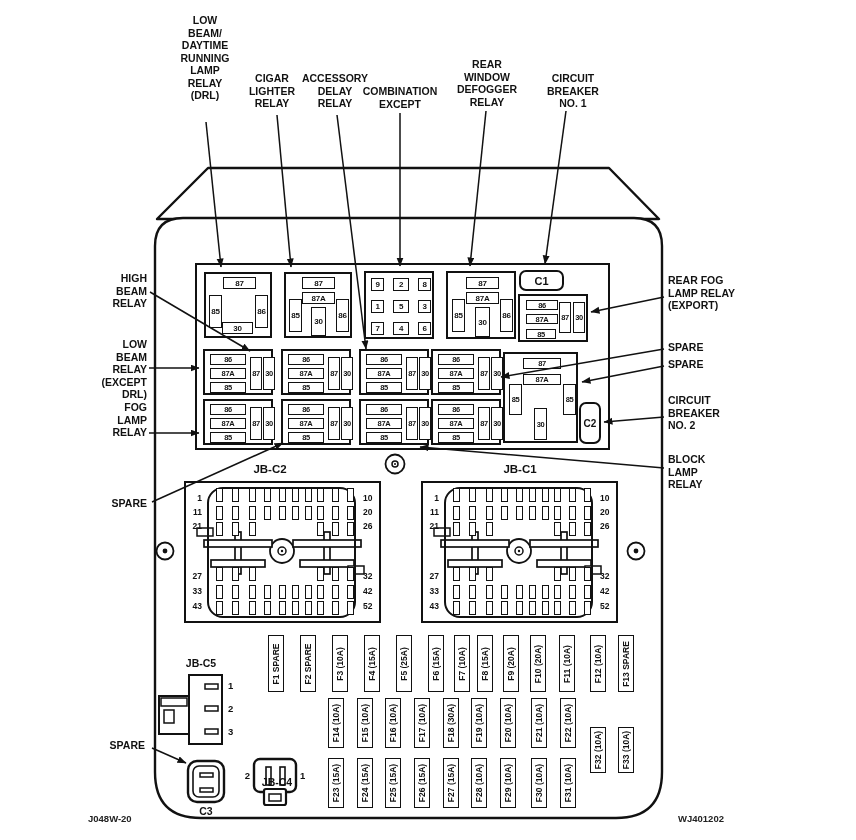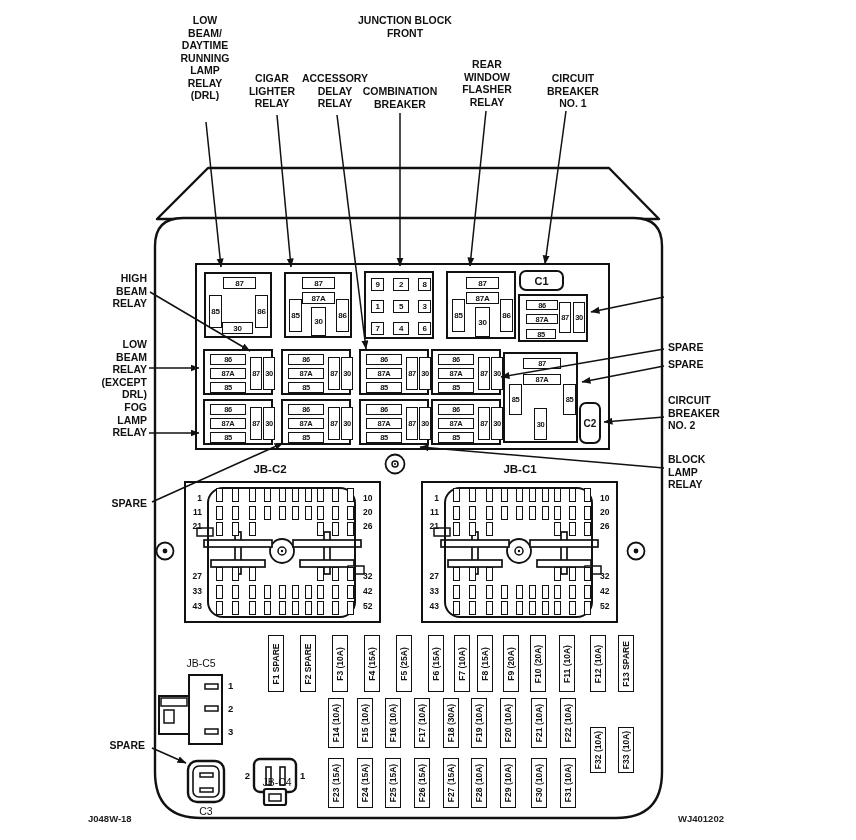--- a/index.html
+++ b/index.html
@@ -15,21 +15,21 @@
       justify-content:center;font-weight:bold;font-size:7.5px;letter-spacing:-0.3px;background:#fff}
   .f8{font-size:8px}
   .round{position:absolute;border:2.2px solid #111;border-radius:7px;box-sizing:border-box;
          display:flex;align-items:center;justify-content:center;font-weight:bold;background:#fff}
   .fuse{position:absolute;border:1.8px solid #111;box-sizing:border-box;background:#fff;
         display:flex;align-items:center;justify-content:center}
   .fuse span{transform:rotate(-90deg);white-space:nowrap;font-weight:bold;font-size:8.5px}
   .slot{position:absolute;border:1.5px solid #111;box-sizing:border-box;width:7px;height:14px;background:#fff}
   .num{position:absolute;font-weight:bold;font-size:8.5px;line-height:11px}
   .title{position:absolute;font-weight:bold;font-size:11.5px;text-align:center}
-  .small-title{position:absolute;font-weight:normal;font-size:10.5px;text-align:center}
+  .small-title{position:absolute;font-weight:bold;font-size:10.5px;text-align:center}
   .foot{position:absolute;font-weight:600;font-size:9.5px;color:#222}
 </style>
 </head>
 <body>
 
 <div id="stage">
 
   <svg id="base" width="856" height="840">
     <g fill="#fff" stroke="#111" stroke-width="2.4" stroke-linejoin="round">
       <path d="M208,168 H609 L659,219 H157 Z"></path>
@@ -97,69 +97,70 @@
 
     <g fill="#fff" stroke="#111">
       <rect x="254" y="759" width="42" height="33" rx="6" stroke-width="2.4"></rect>
       <rect x="264" y="789" width="22" height="16" rx="2" stroke-width="2.2"></rect>
       <rect x="269" y="794" width="12" height="7" stroke-width="1.5"></rect>
       <rect x="266" y="767" width="5" height="18" stroke-width="1.6"></rect>
       <rect x="280" y="767" width="5" height="18" stroke-width="1.6"></rect>
     </g>
   </svg>
 
-  <div class="lbl tc" style="left:330px;top:14px;width:150px">JUNCTION BLOCK
-FRONT</div>
   <div class="lbl tc" style="left:155px;top:14px;width:100px">LOW
 BEAM/
 DAYTIME
 RUNNING
 LAMP
 RELAY
 (DRL)</div>
   <div class="lbl tc" style="left:227px;top:72px;width:90px">CIGAR
 LIGHTER
 RELAY</div>
   <div class="lbl tc" style="left:285px;top:72px;width:100px">ACCESSORY
 DELAY
 RELAY</div>
   <div class="lbl tc" style="left:345px;top:85px;width:110px">COMBINATION
-BREAKER</div>
+EXCEPT</div>
   <div class="lbl tc" style="left:442px;top:58px;width:90px">REAR
 WINDOW
-FLASHER
+DEFOGGER
 RELAY</div>
   <div class="lbl tc" style="left:528px;top:72px;width:90px">CIRCUIT
 BREAKER
 NO. 1</div>
 
   <div class="lbl tr" style="left:57px;top:272px;width:90px">HIGH
 BEAM
 RELAY</div>
   <div class="lbl tr" style="left:57px;top:338px;width:90px">LOW
 BEAM
 RELAY
 (EXCEPT
 DRL)</div>
   <div class="lbl tr" style="left:57px;top:401px;width:90px">FOG
 LAMP
 RELAY</div>
   <div class="lbl tr" style="left:57px;top:497px;width:90px">SPARE</div>
   <div class="lbl tr" style="left:55px;top:739px;width:90px">SPARE</div>
 
+  <div class="lbl tl" style="left:668px;top:274px;width:110px">REAR FOG
+LAMP RELAY
+(EXPORT)</div>
   <div class="lbl tl" style="left:668px;top:341px;width:110px">SPARE</div>
   <div class="lbl tl" style="left:668px;top:358px;width:110px">SPARE</div>
   <div class="lbl tl" style="left:668px;top:394px;width:110px">CIRCUIT
 BREAKER
 NO. 2</div>
   <div class="lbl tl" style="left:668px;top:453px;width:110px">BLOCK
 LAMP
 RELAY</div>
 
-  <div class="foot" style="left:88px;top:813px">J048W-18</div>
+  <div class="foot" style="left:88px;top:813px">J048W-20</div>
   <div class="foot" style="left:678px;top:813px">WJ401202</div>
 
   <div class="rbox" style="left:195px;top:263px;width:415px;height:187px;border-width:2px"></div>
 
   <div class="rbox" style="left:204px;top:272px;width:68px;height:66px;border-width:2px">
     <div class="bx f8" style="left:17px;top:3px;width:33px;height:12px">87</div>
     <div class="bx f8" style="left:3px;top:21px;width:13px;height:33px">85</div>
     <div class="bx f8" style="left:49px;top:21px;width:13px;height:33px">86</div>
     <div class="bx f8" style="left:16px;top:48px;width:31px;height:12px">30</div>
   </div>

